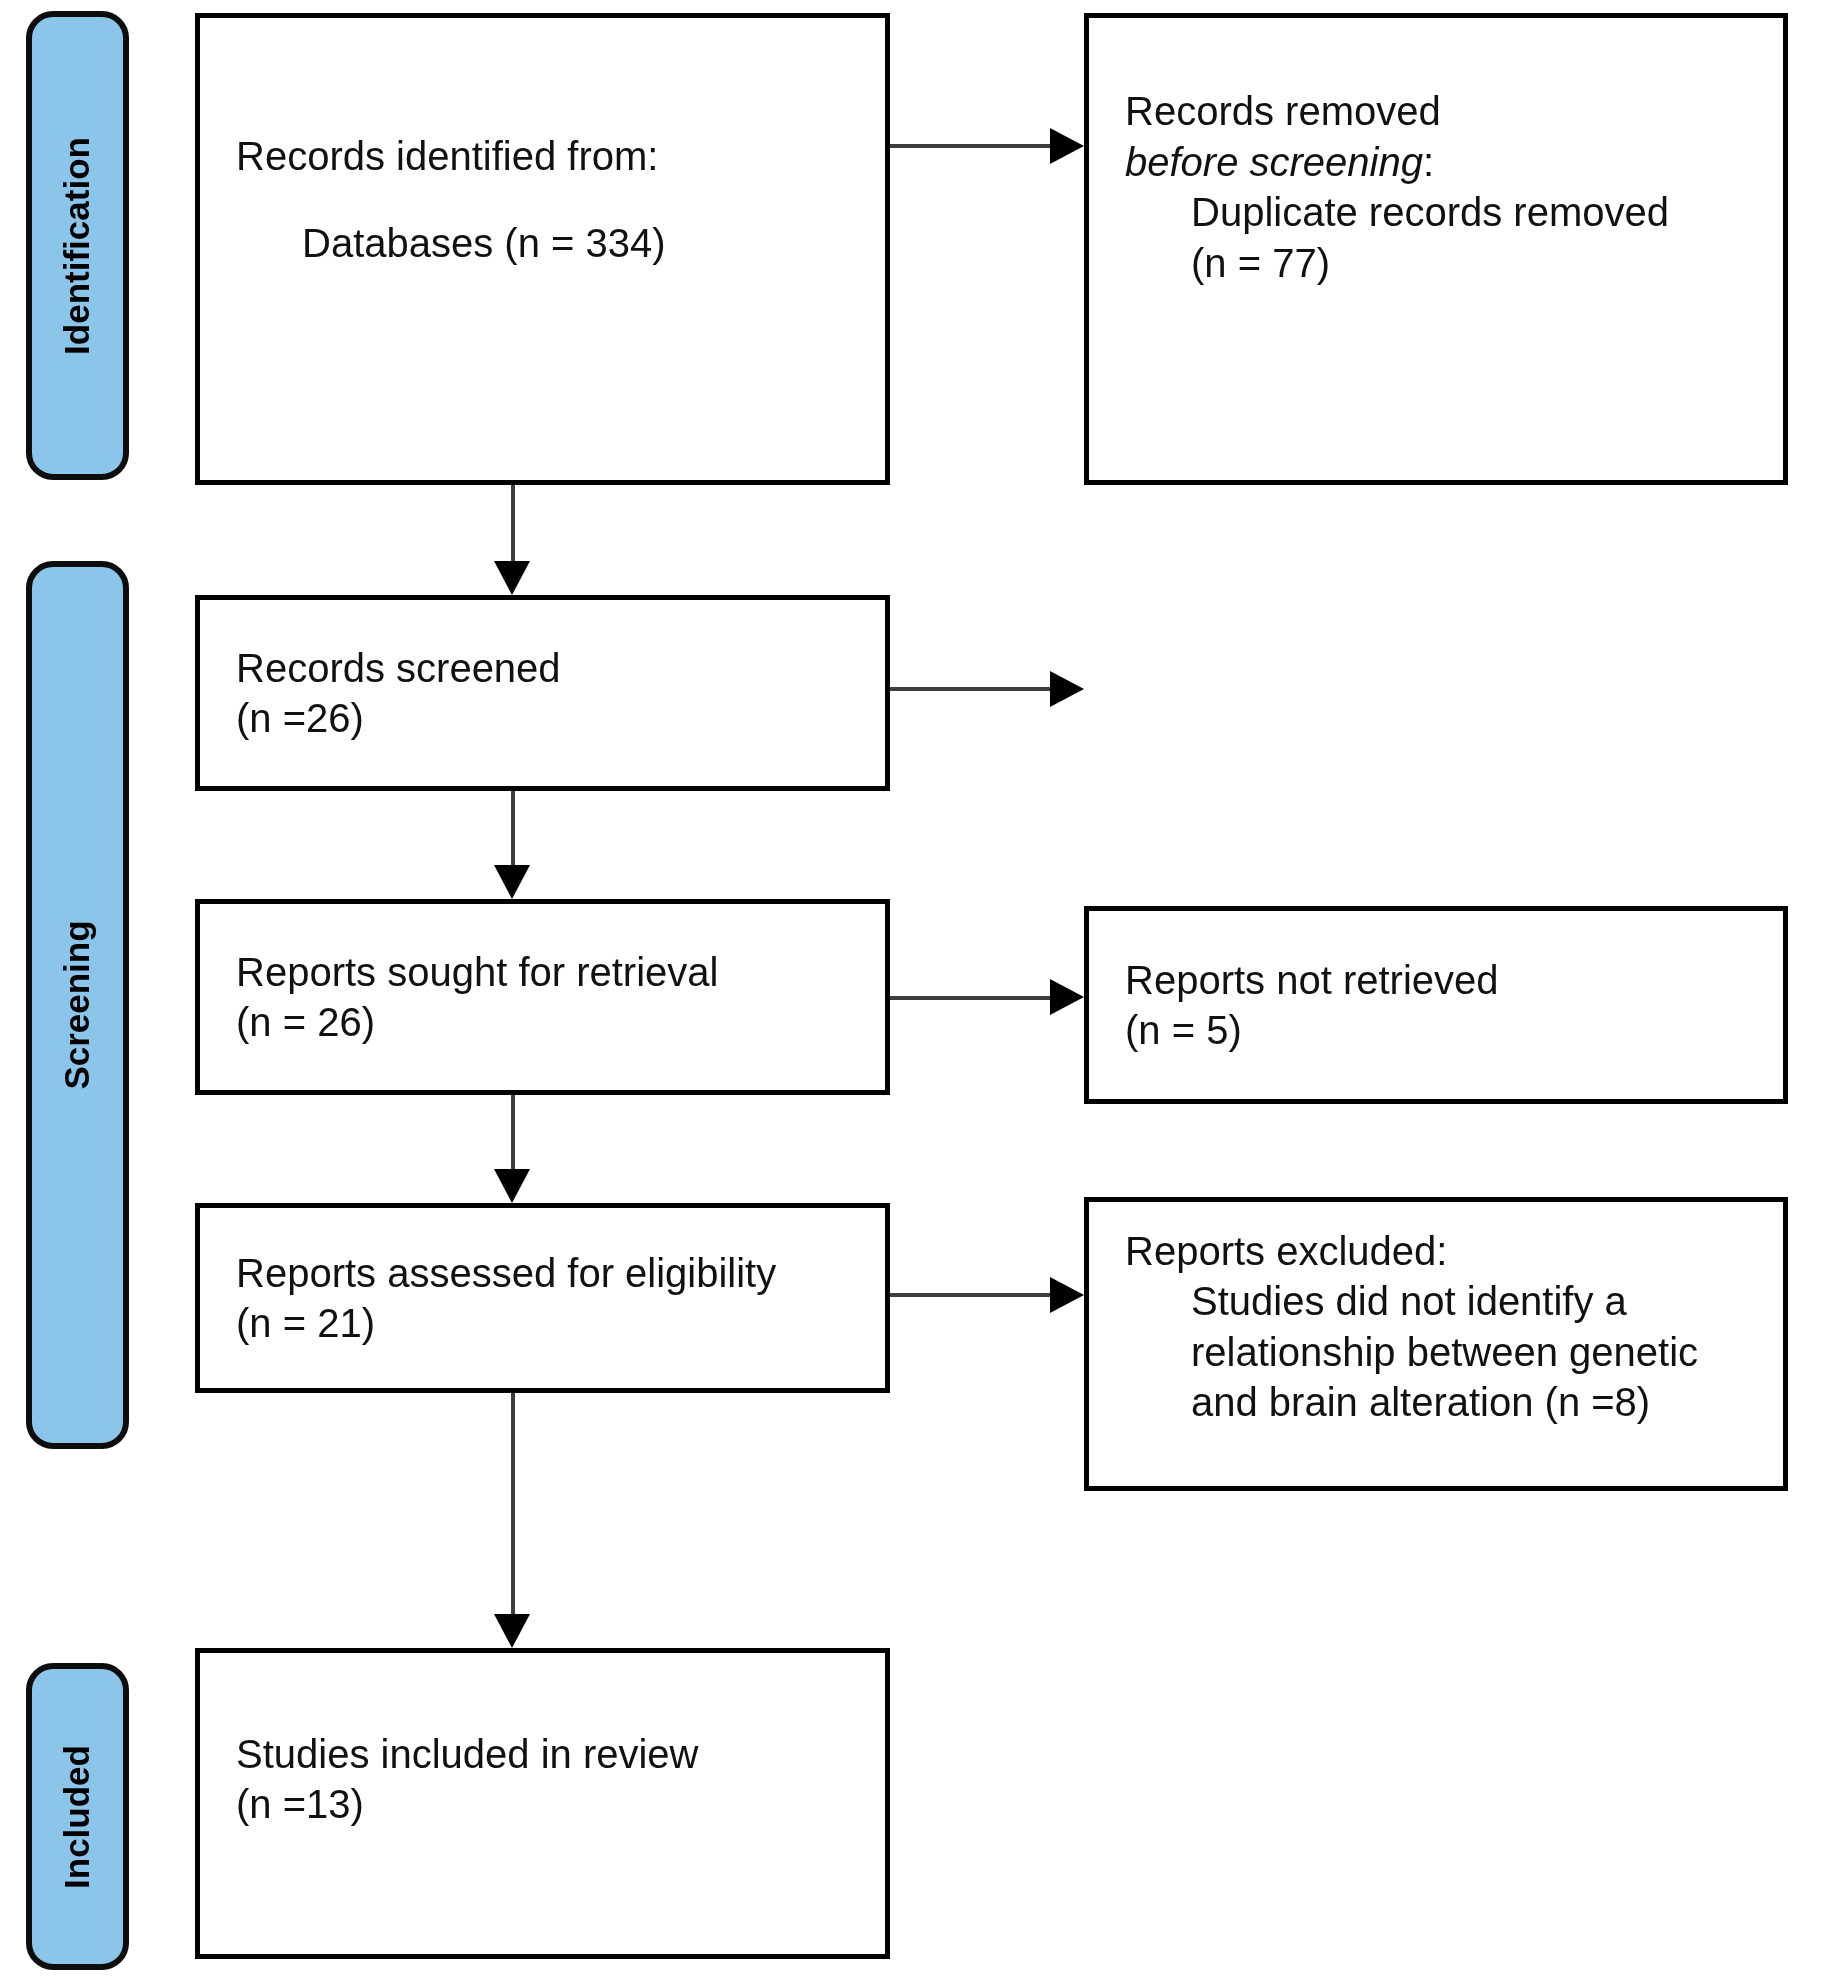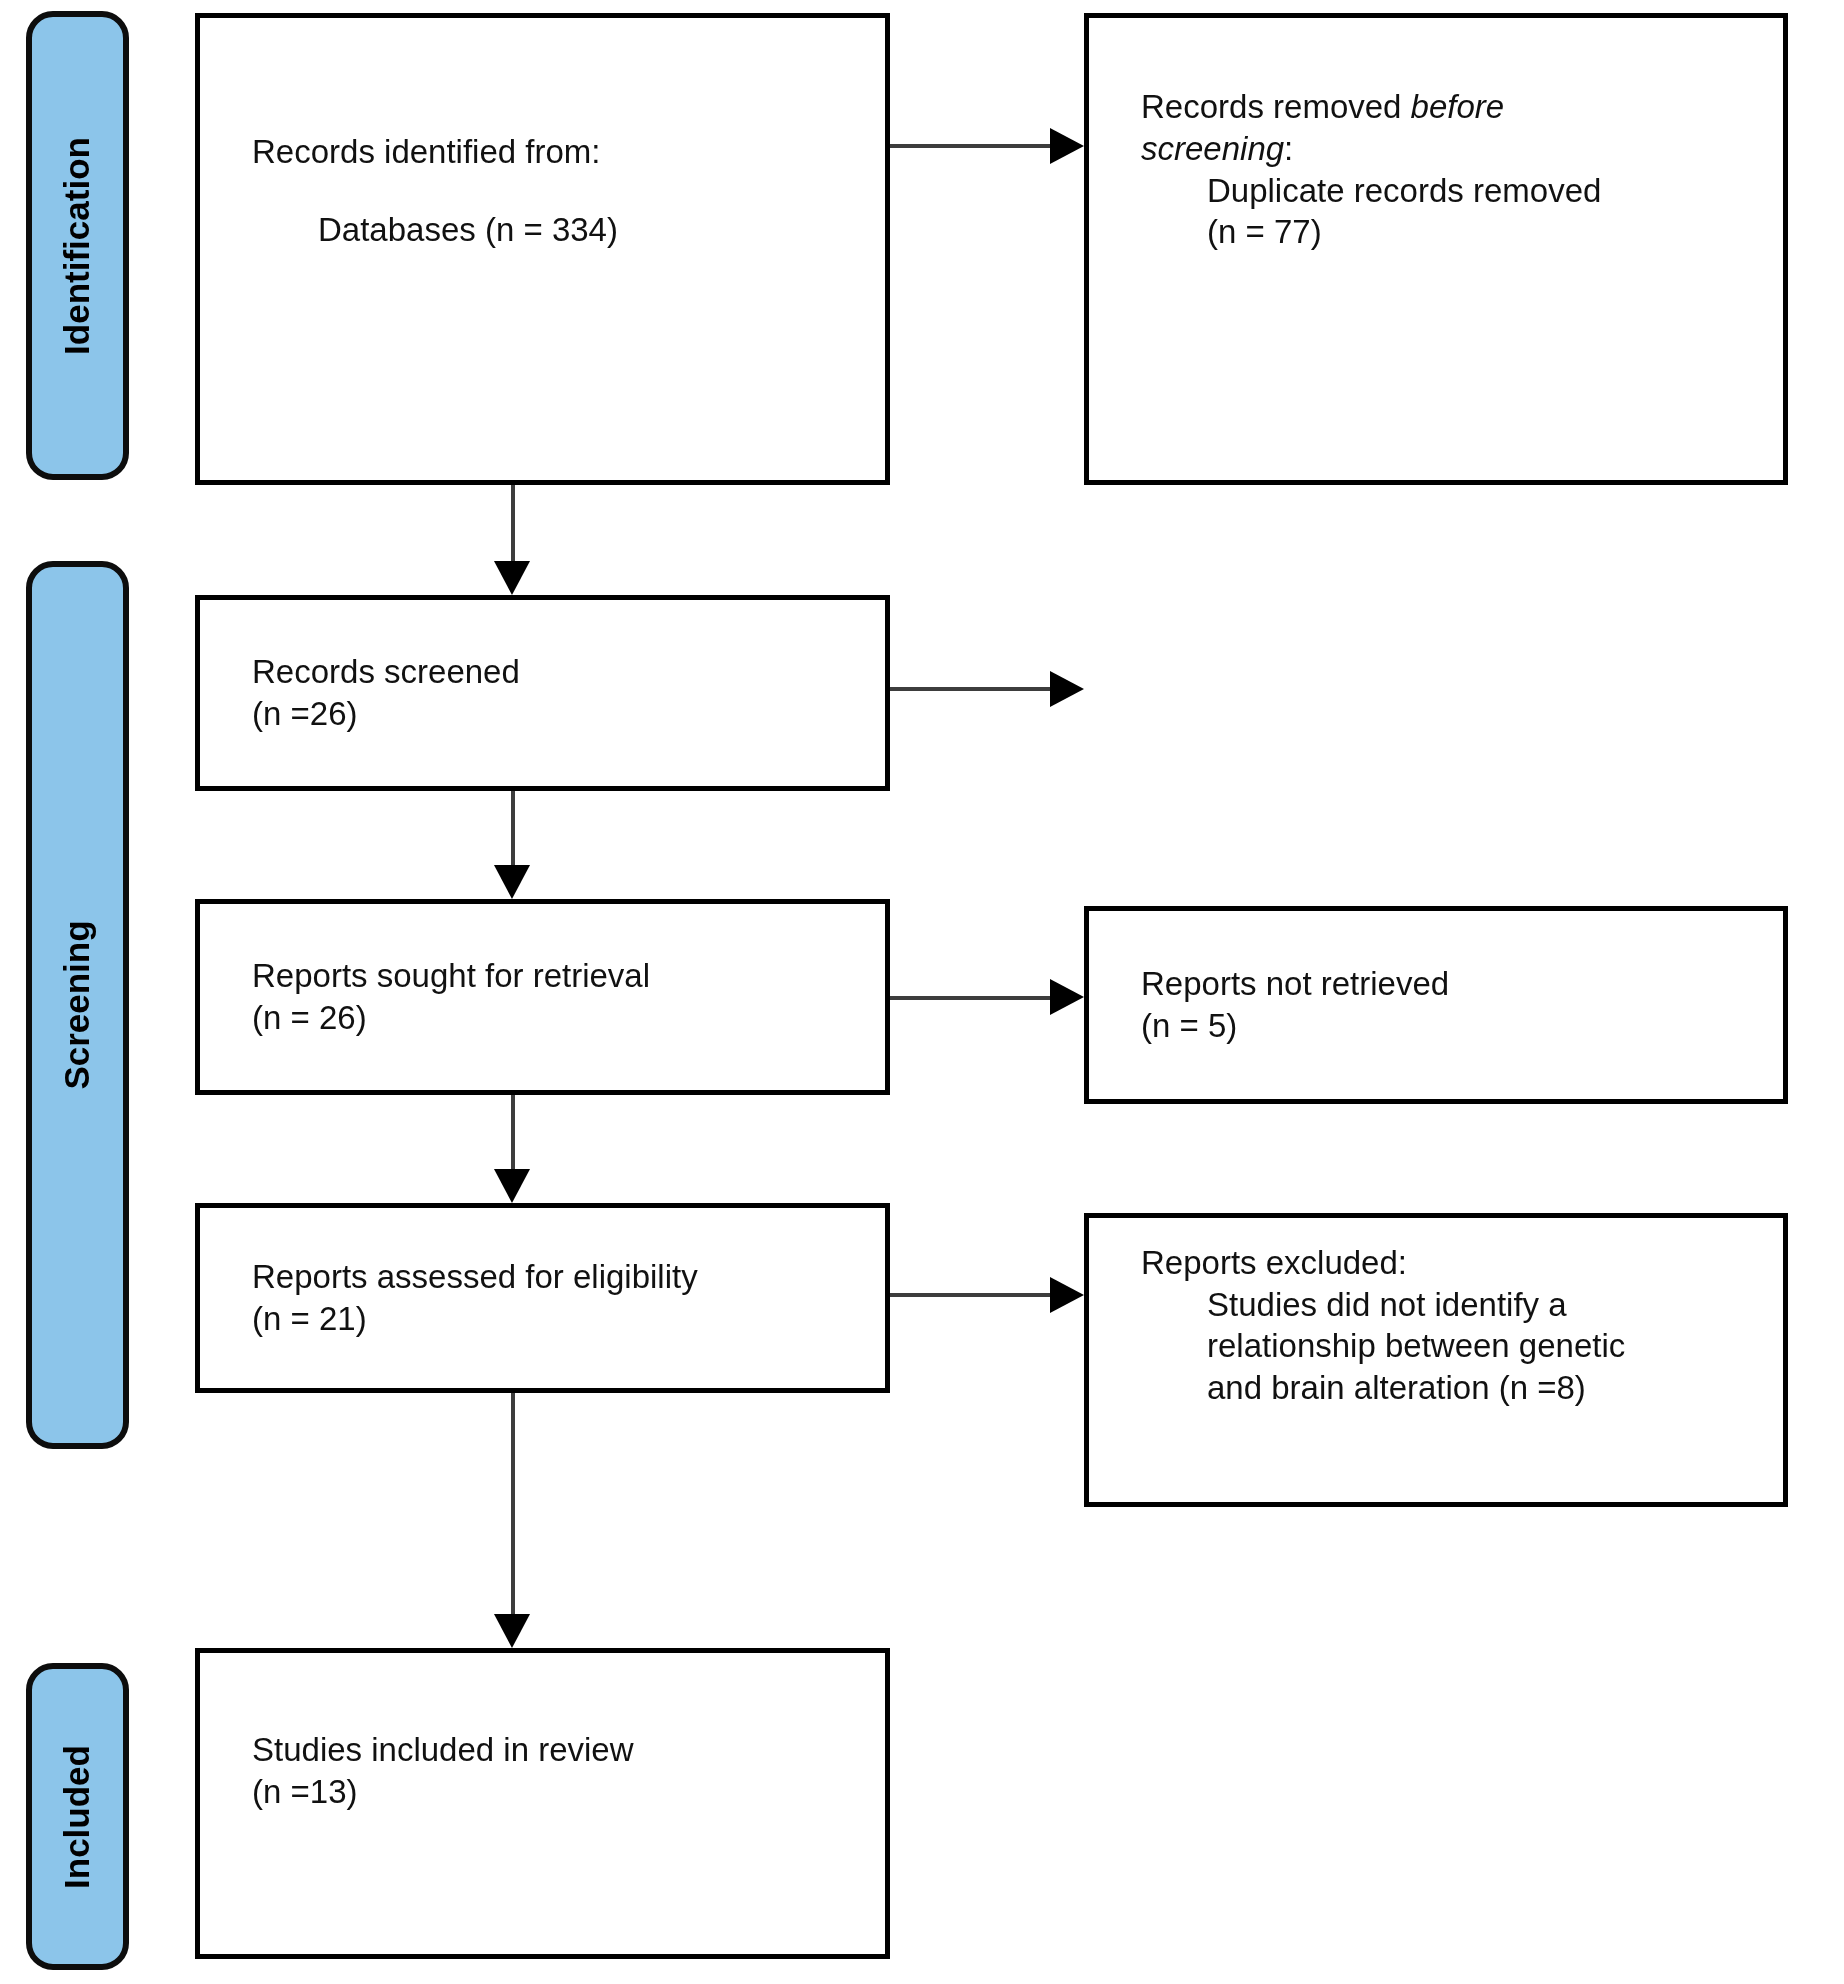--- a/index.html
+++ b/index.html
@@ -25,23 +25,23 @@
     font-size:35px;
     font-weight:bold;
     color:#000000;
   }
   .flow-box {
     position:absolute;
     background:#ffffff;
     border:5.5px solid #000000;
     box-sizing:border-box;
     display:flex; flex-direction:column;
-    font-size:33px;
+    font-size:40px;
     line-height:1.26;
-    padding:0 30px 0 52px;
+    padding:0 30px 0 36px;
   }
   .flow-box.v-center { justify-content:center; }
   .box-text { white-space:pre-line; }
   .indent { margin-left:66px; white-space:pre-line; }
   .wrap-narrow { max-width:426px; }
   .em { font-style:italic; }
   .shaft-v { position:absolute; width:3.6px; background:#3d3d3d; }
   .shaft-h { position:absolute; height:3.6px; background:#3d3d3d; }
   .head-down {
     position:absolute; width:0; height:0;
@@ -103,21 +103,21 @@
     <div class="indent">Duplicate records removed
 (n = 77)</div>
   </div>
 
 
   <div class="flow-box v-center" style="left:1084px; top:906px; width:704px; height:198px;">
     <div class="box-text">Reports not retrieved
 (n = 5)</div>
   </div>
 
-  <div class="flow-box" style="left:1084px; top:1197px; width:704px; height:294px; padding-top:24px;margin-top:16px;">
+  <div class="flow-box" style="left:1084px; top:1197px; width:704px; height:294px; padding-top:24px;">
     <div class="box-text">Reports excluded:</div>
     <div class="indent">Studies did not identify a
 relationship between genetic
 and brain alteration (n =8)</div>
   </div>
 
   <div>
     <div class="shaft-v" style="left:511px; top:485px; height:78px;"></div>
     <div class="head-down" style="left:494px; top:561px;"></div>
   </div>

